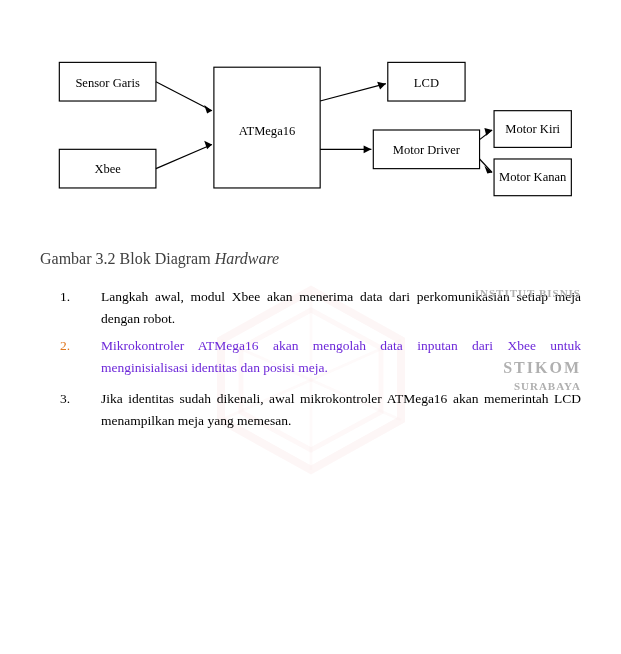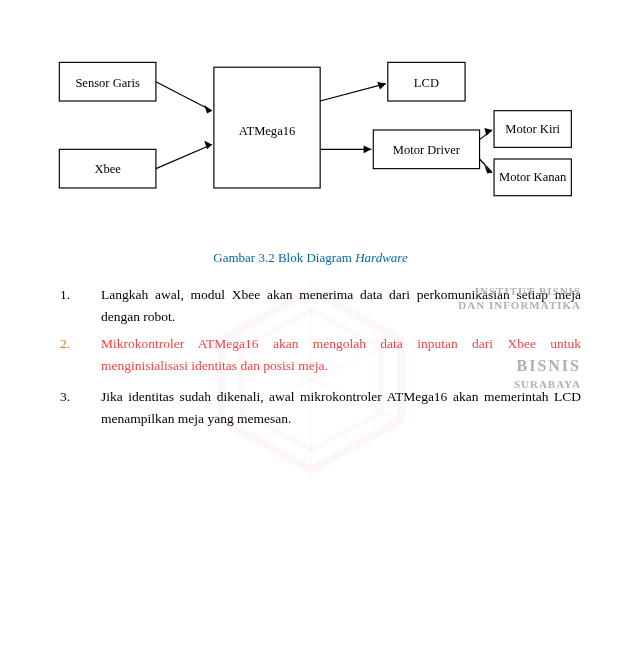--- a/index.html
+++ b/index.html
@@ -26,24 +26,23 @@
       display: flex;
       margin-bottom: 10px;
     }
 
     .diagram-svg {
       width: 560px;
       height: 220px;
     }
 
     .diagram-caption {
-      text-align: center;
-      font-size: 13px;
+      font-size: 16px;
       margin-bottom: 18px;
-      color: #0369a1;
+      color: #404040;
     }
 
     .diagram-caption em {
       font-style: italic;
     }
 
     
     .body-text {
       text-indent: 40px;
       text-align: justify;
@@ -153,44 +152,43 @@
     </svg>
   </div>
 
   <div class="diagram-caption">
     <span>Gambar 3.2 Blok Diagram </span><em>Hardware</em>
   </div>
 
   <div style="position:relative;">
     <div class="inst-text" style="top:0px; right:0px;">
       <div>INSTITUT BISNIS</div>
-      <div>DAN INFORMATIKA</div>
     </div>
   </div>
 
 
   <div class="list-container">
 
     <div class="list-item">
       <span class="list-num">1.</span>
       <span class="list-content">
         Langkah awal, modul Xbee akan menerima data dari perkomunikasian setiap meja dengan robot.
       </span>
     </div>
 
     <div class="list-item" style="margin-bottom:10px;">
       <span class="list-num" style="color:#e07820;">2.</span>
-      <span class="list-content" style="color:#ef4444;">
+      <span class="list-content" style="color:#6d28d9;">
         Mikrokontroler ATMega16 akan mengolah data inputan dari Xbee untuk menginisialisasi identitas dan posisi meja.
       </span>
     </div>
 
     <div style="position:relative;">
       <div class="inst-text" style="top:-30px; right:0px;">
-        <div style="font-size:16px; letter-spacing:2px;">BISNIS</div>
+        <div style="font-size:16px; letter-spacing:2px;">STIKOM</div>
         <div>SURABAYA</div>
       </div>
     </div>
 
     <div class="list-item">
       <span class="list-num">3.</span>
       <span class="list-content">
         Jika identitas sudah dikenali, awal mikrokontroler ATMega16 akan memerintah LCD menampilkan meja yang memesan.
       </span>
     </div>

